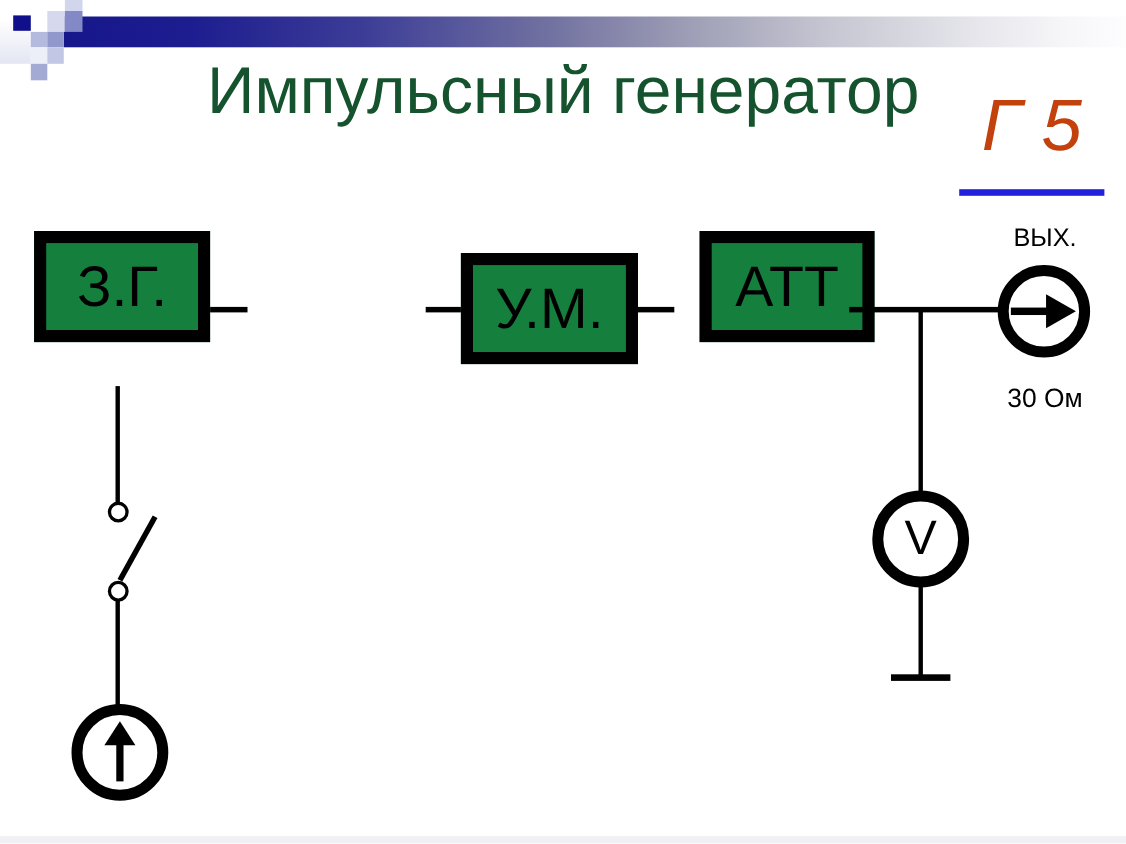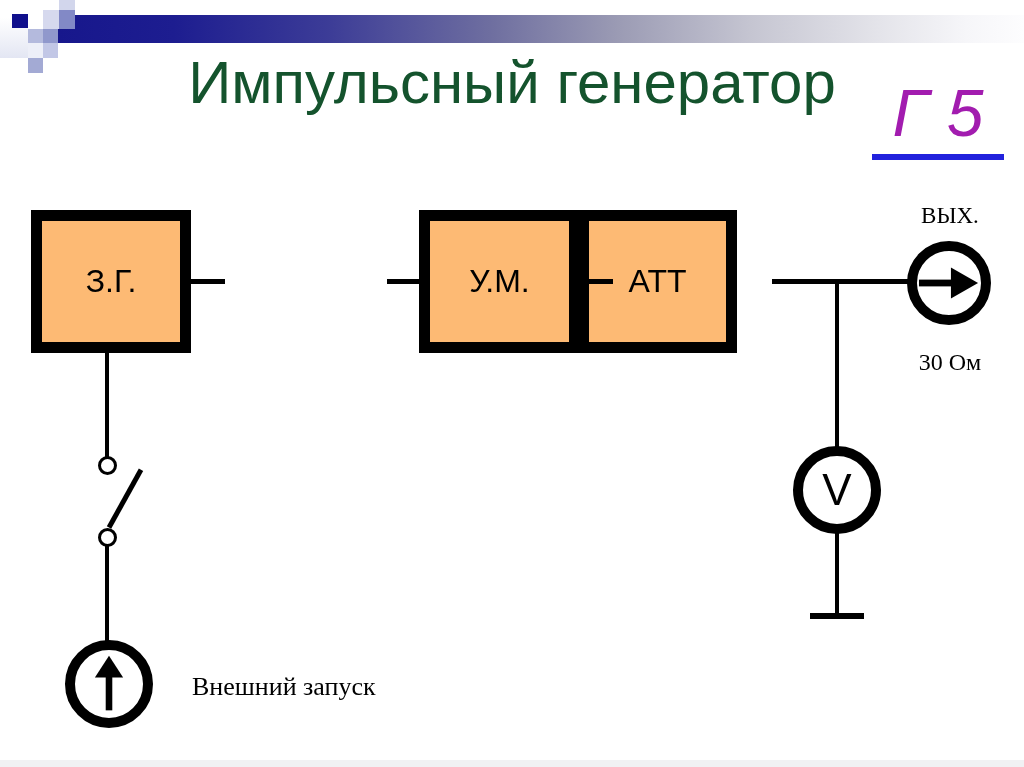--- a/index.html
+++ b/index.html
@@ -41,40 +41,40 @@
     text-align:center;
     font-size:60px;line-height:1.15;
     color:#14532d;
     white-space:nowrap;
   }
   .g5-link{
     left:872px;top:80px;width:132px;
     text-align:center;
     font-size:66px;line-height:1;
     font-style:italic;
-    color:#a21caf;
-    padding-bottom:8px;
+    color:#c2410c;
+    padding-bottom:26px;
     border-bottom:6px solid #2222dd;
     text-decoration:none;
     cursor:pointer;
   }
 
   
   .blk{
     box-sizing:border-box;
     border:11px solid #000;
-    background:#fdba74;
+    background:#15803d;
     display:flex;align-items:center;justify-content:center;
-    font-size:32px;color:#000;
-    top:210px;height:143px;
+    font-size:52px;color:#000;
+    top:210px;height:101px;
   }
   .blk1{left:31px;width:160px;}
   .blk2{left:225px;width:162px;}
-  .blk3{left:419px;width:161px;}
-  .blk4{left:578px;width:159px;}
+  .blk3{left:419px;width:161px;margin-top:20px;}
+  .blk4{left:636px;width:159px;}
 
   .hline{background:#000;height:5px;top:279px;}
   .c1{left:191px;width:34px;}
   .c2{left:387px;width:32px;}
   .c3{left:580px;width:33px;}
   .c4{left:772px;width:136px;}
 
   .vline{background:#000;width:4px;}
   .jline{left:835px;top:281px;height:166px;}
   .gline{left:835px;top:532px;height:84px;}
@@ -100,21 +100,21 @@
     width:19px;height:19px;left:98px;
   }
   .sc1{top:456px;}
   .sc2{top:528px;}
   .blade{
     left:109px;top:525px;width:66px;height:5px;background:#000;
     transform:rotate(-61deg);transform-origin:0 50%;
   }
   .ground-bar{left:810px;top:613px;width:54px;height:6px;background:#000;}
 
-  .lbl{color:#000;white-space:nowrap;font-family:Liberation Serif, serif;}
+  .lbl{color:#000;white-space:nowrap;}
   .lbl-vyh{left:905px;top:203px;width:90px;text-align:center;font-size:23px;}
   .lbl-50om{left:901px;top:349px;width:98px;text-align:center;font-size:24px;}
   .lbl-trig{left:192px;top:672px;font-size:26px;}
 </style>
 </head>
 <body>
 
 <div class="slide">
 
   <div class="abs header-bar"></div>
@@ -168,15 +168,14 @@
   <div class="abs smallcircle sc1"></div>
   <div class="abs blade"></div>
   <div class="abs smallcircle sc2"></div>
   <div class="abs vline sline2"></div>
   <div class="abs bigcircle trig-circle">
     <svg width="64" height="64" viewBox="0 0 68 68">
       <rect x="30.5" y="22" width="7" height="40" fill="#000"></rect>
       <polygon points="19,27 34,4 49,27" fill="#000"></polygon>
     </svg>
   </div>
-  <div class="abs lbl lbl-trig">Внешний запуск</div>
 
 </div>
 
 </body></html>

